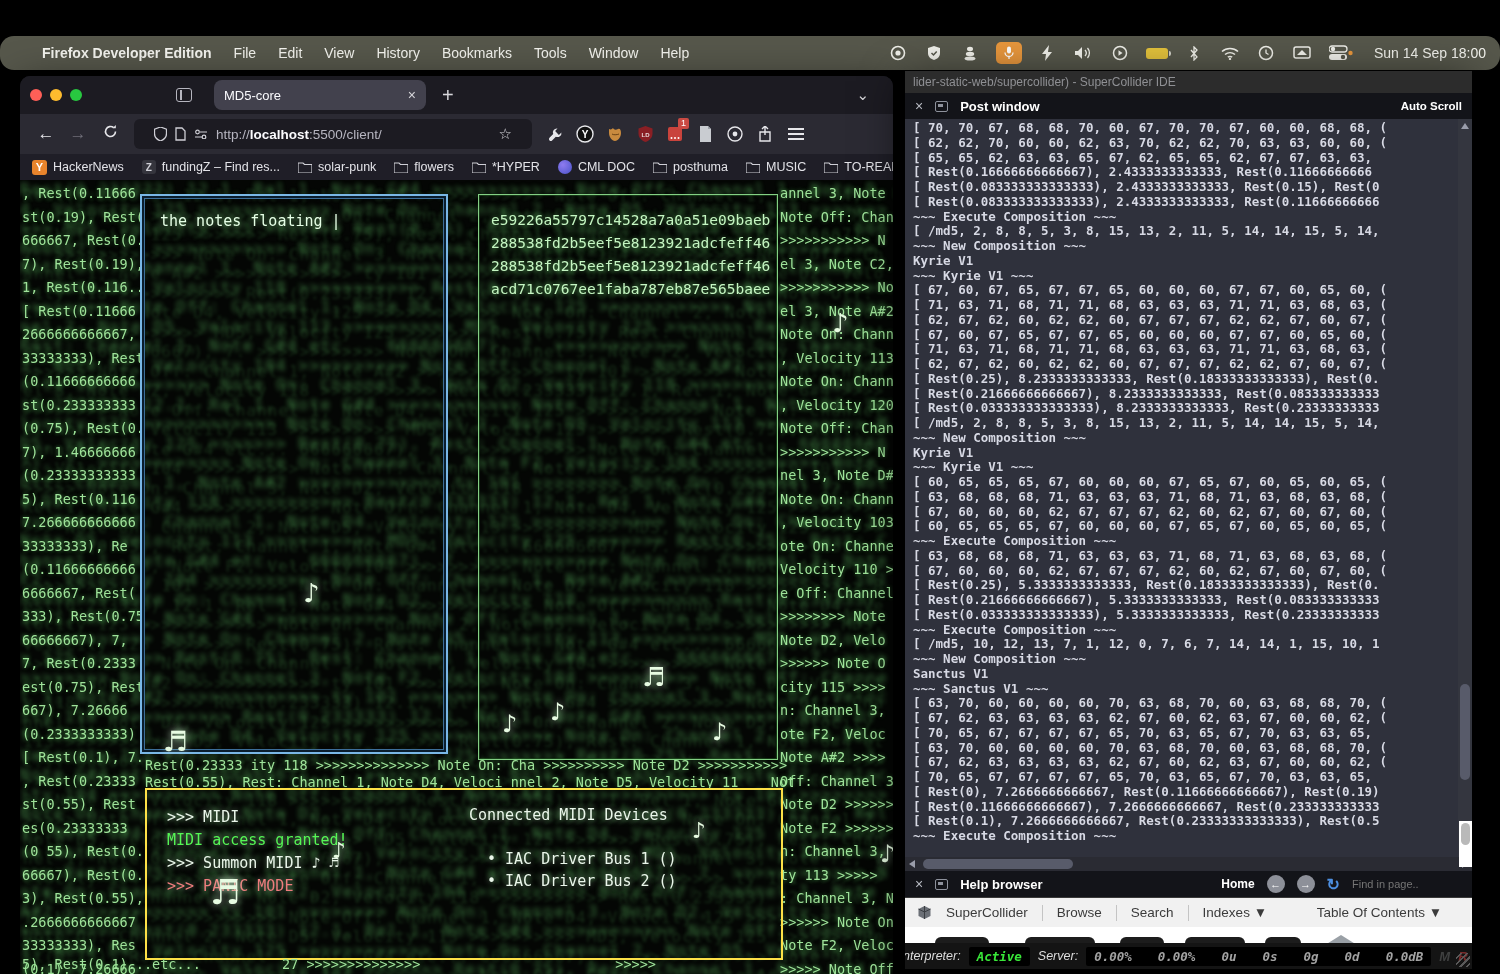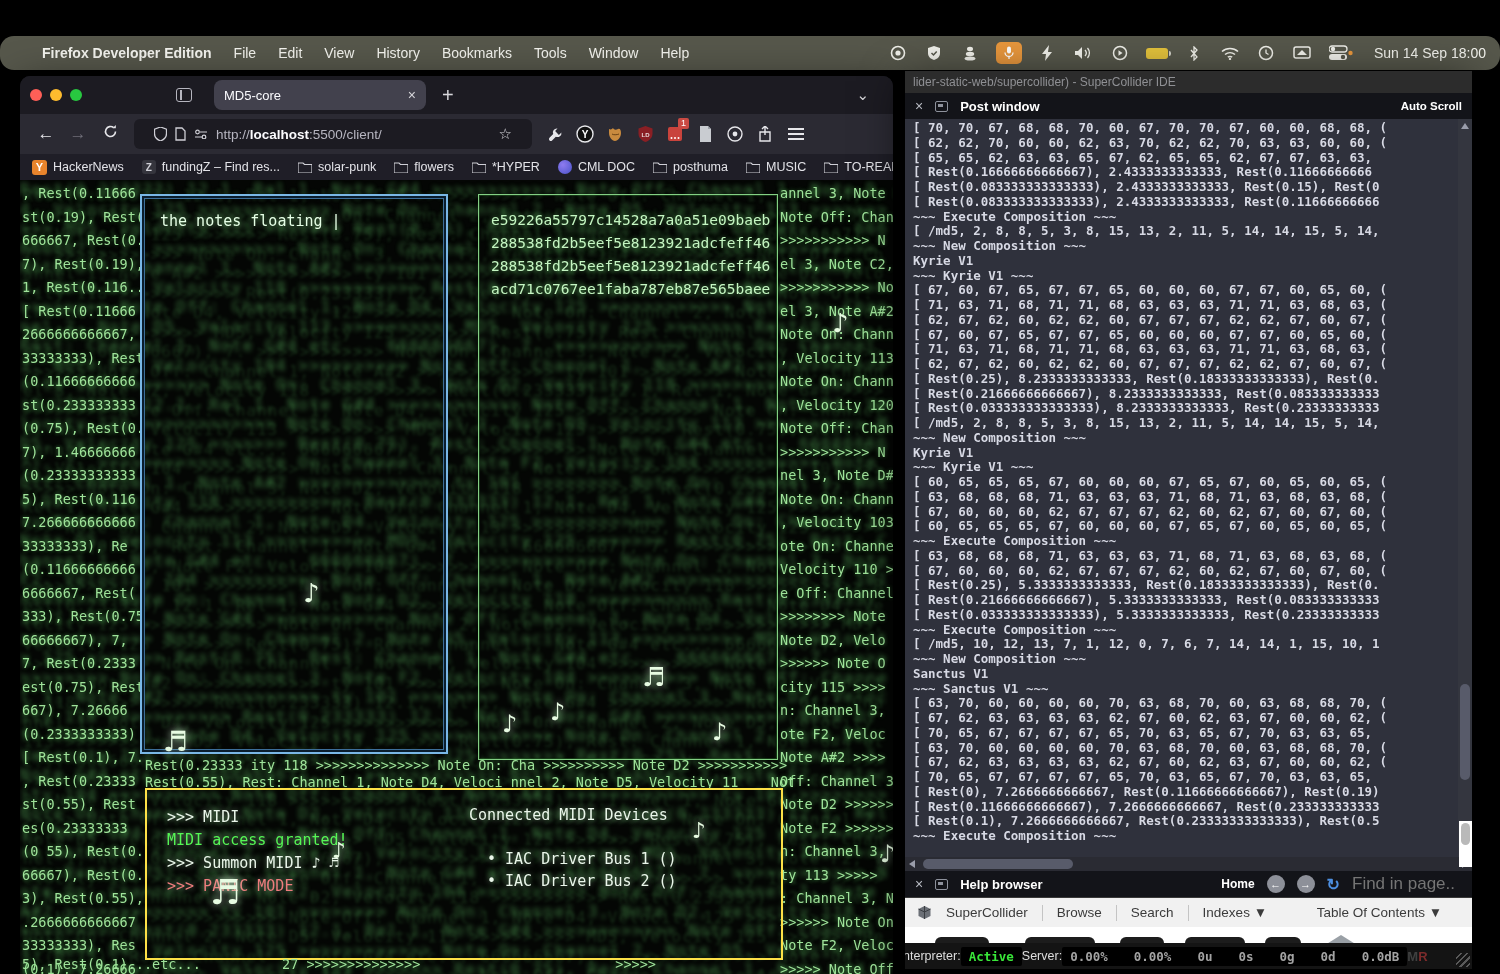--- a/index.html
+++ b/index.html
@@ -128,33 +128,33 @@
   .hthumb { position:absolute; top:2px; height:10px; border-radius:5px; background:#585b6a;
             left:18px; width:150px; }
   .harr { position:absolute; top:3px; width:0; height:0; }
   .harr.left { left:4px; border-top:4px solid transparent; border-bottom:4px solid transparent;
                border-right:6px solid #9a9daa; }
   .harr.right { right:4px; border-top:4px solid transparent; border-bottom:4px solid transparent;
                 border-left:6px solid #9a9daa; }
   .nav-circle { width:18px; height:18px; border-radius:50%; background:#8d9099; color:#fff;
                 font-size:11px; font-weight:bold; display:flex; align-items:center; justify-content:center; }
   .refresh-ico { color:#4d8fe0; font-size:16px; font-weight:bold; }
-  .findfield { background:transparent; border:none; outline:none; color:#9da1ab; font-size:17px; width:110px; }
+  .findfield { background:transparent; border:none; outline:none; color:#9da1ab; font-size:11px; width:110px; }
   .help-toolbar { height:30px; background:#f1f1f1; display:flex; align-items:center; gap:14px;
                   padding:0 12px; color:#3b3b3b; font-size:13.5px; border-top:1px solid #3a3a3a; }
   .ht-sep { width:1px; height:16px; background:#c4c4c4; }
   .cube-ico { width:15px; height:15px; }
   .help-scroll { position:absolute; right:0; top:750px; width:13px; height:46px; background:#fff; }
   .help-scroll .ht { position:absolute; left:2px; top:2px; width:9px; height:22px; border-radius:5px; background:#b9b9b9; }
   .help-content { height:16px; background:#ffffff; position:relative; overflow:hidden; }
   .hc-shape { position:absolute; bottom:-10px; background:#1c1c1c; border-radius:6px 6px 0 0; height:16px; }
   .hc-tri { position:absolute; bottom:-2px; width:0; height:0; border-left:16px solid transparent;
             border-right:16px solid transparent; border-bottom:10px solid #9aa0a6; }
-  .sc-status { height:26px; background:#141414; display:flex; align-items:center; gap:0;
-               padding:0 8px 0 0; color:#dddddd; font-size:12.5px; position:relative; overflow:hidden; }
+  .sc-status { height:26px; background:#141414; display:flex; align-items:center; gap:8px;
+               padding:0 8px 0 0; color:#dddddd; font-size:12.5px; position:relative; overflow:hidden;font-style:italic; }
   .chip { background:#000; border-radius:2px; padding:2px 8px; font-family:"DejaVu Sans Mono", monospace; }
   .chip.active { color:#39e639; font-weight:bold; }
   .vals { display:flex; gap:26px; color:#a3a3a3; font-weight:bold; }
   .mr { font-weight:bold; font-size:13px; }
   .grip { position:absolute; right:2px; bottom:2px; width:14px; height:14px;
           background:repeating-linear-gradient(135deg, transparent 0 3px, #5a5a5a 3px 4.5px); }
 </style>
 </head>
 <body>
 

